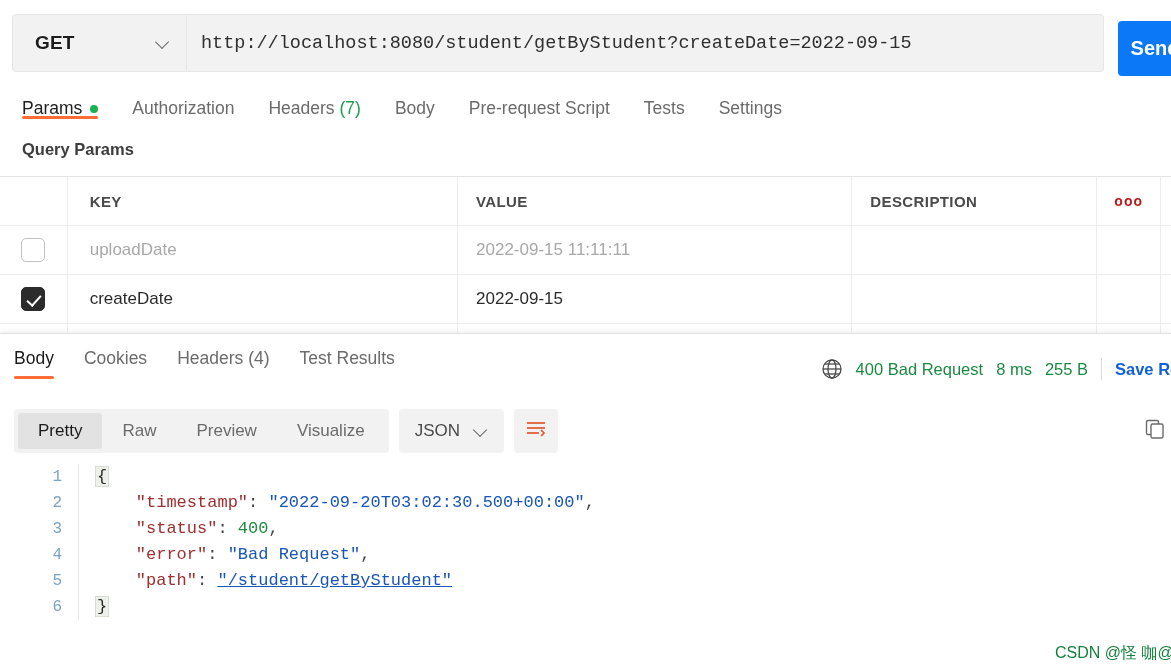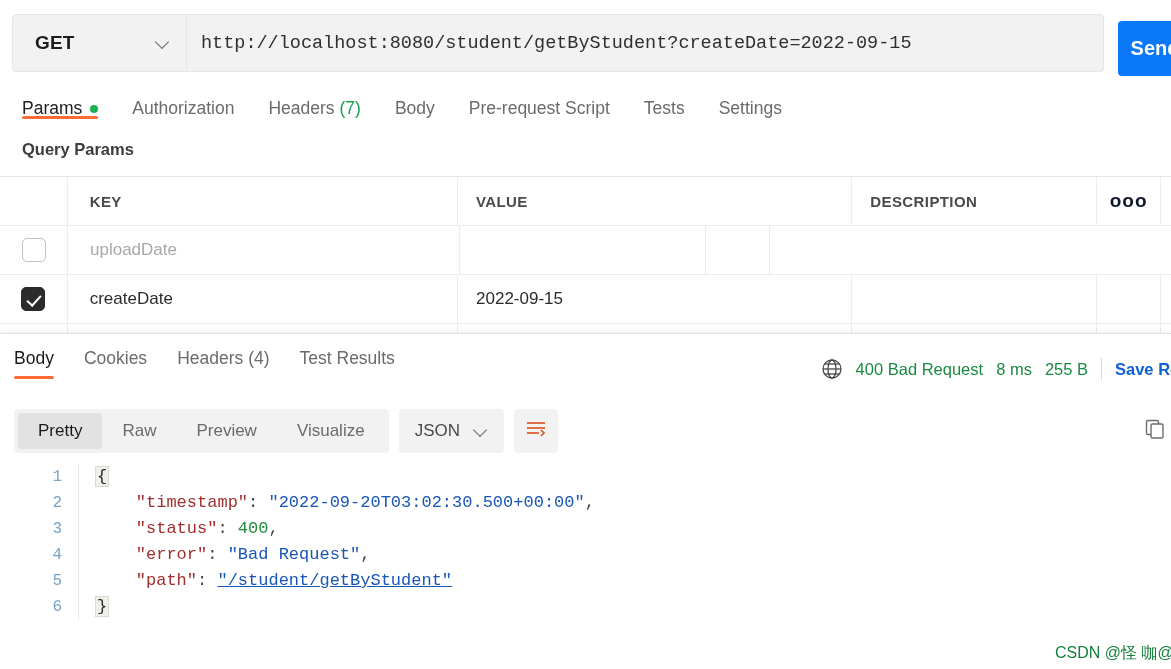--- a/index.html
+++ b/index.html
@@ -110,21 +110,21 @@
   .cbox.checked {
     background: #2b2b2b; border-color: #2b2b2b;
     position: relative;
   }
   .cbox.checked::after {
     content: ""; position: absolute; left: 8px; top: 4px;
     width: 6px; height: 12px;
     border-right: 2.6px solid #fff; border-bottom: 2.6px solid #fff;
     transform: rotate(42deg);
   }
-  .dots3 { font-size: 19px; font-weight: 900; color: #0f172a; letter-spacing: 1px; }
+  .dots3 { font-size: 14px; font-weight: 900; color: #b91c1c; letter-spacing: 1px; }
 
   
   .resp-pane {
     position: absolute; left: 0; top: 333px; width: 1171px; height: 336px;
     background: #fff;
     border-top: 1px solid #e0e0e0;
     box-shadow: 0 -2px 5px rgba(0,0,0,.06);
   }
   .resp-tabs {
     position: absolute; left: 14px; top: 14px;
@@ -266,20 +266,23 @@
         </div>
       <div class="pc-bulk"></div>
     </div>
 
     <div class="prow">
       <div class="pc-check">
           <span class="cbox"></span>
         </div>
       <div class="pc-key">
           <span class="cell-text muted">uploadDate</span>
+        </div>
+      <div class="pc-val">
+          <span class="cell-text muted">2022-09-15 11:11:11</span>
         </div>
       <div class="pc-desc">
           <span class="cell-text muted"></span>
         </div>
       <div class="pc-more"></div>
       <div class="pc-bulk"></div>
     </div>
 
     <div class="prow">
       <div class="pc-check">

